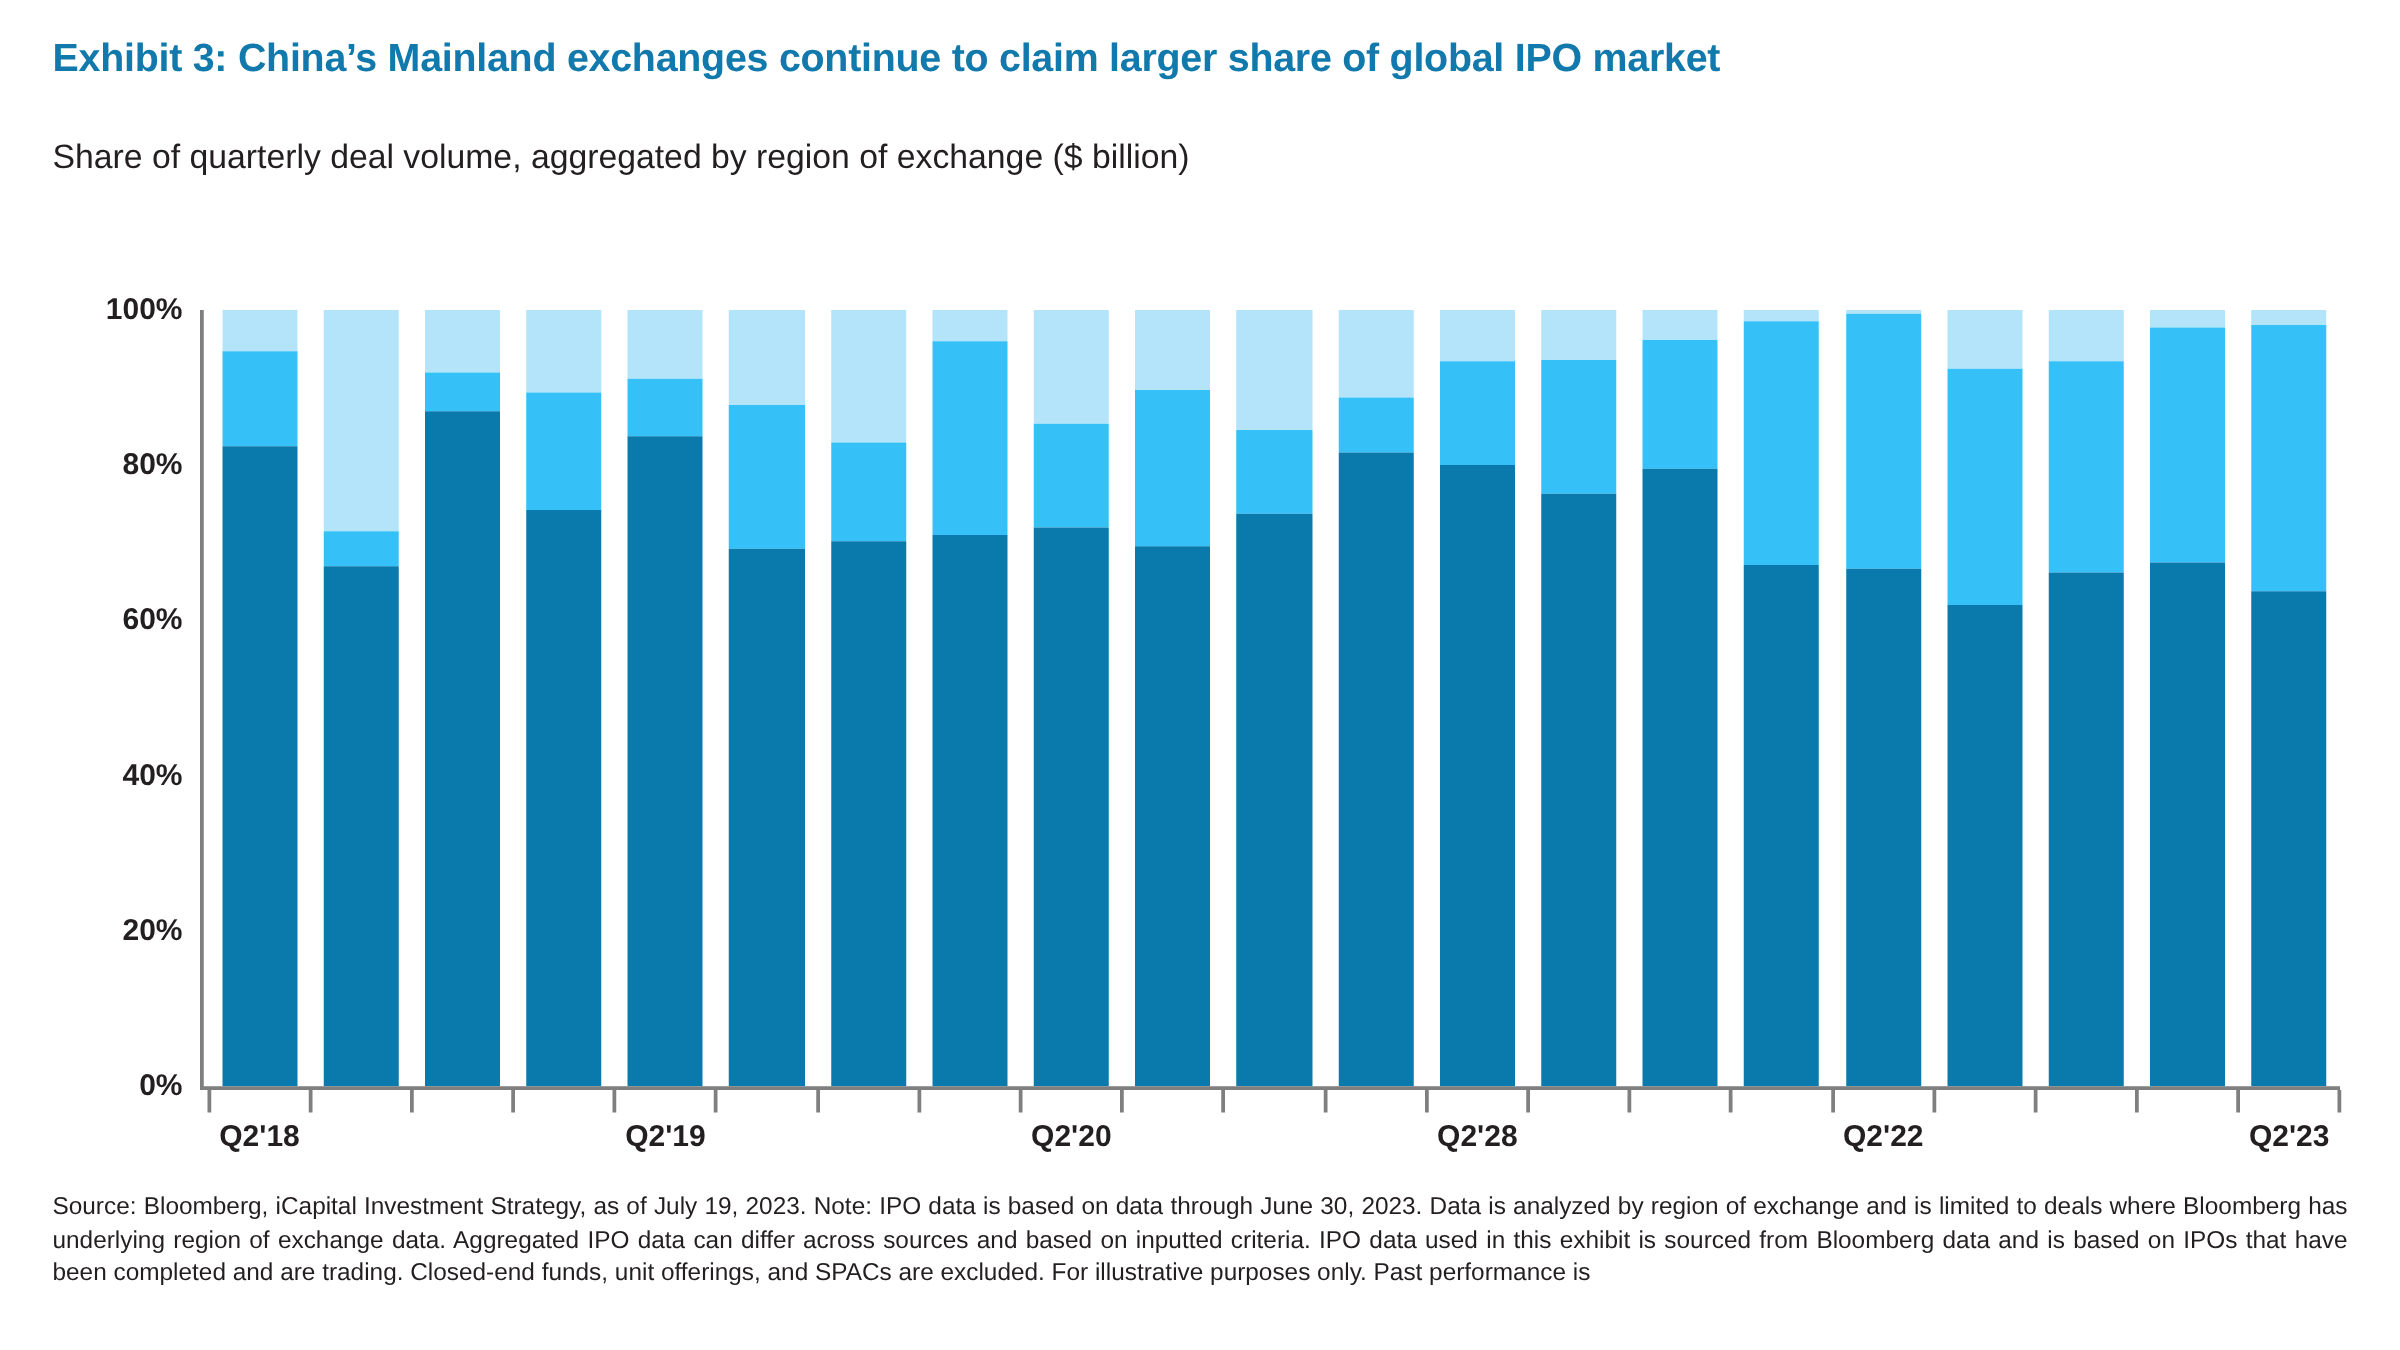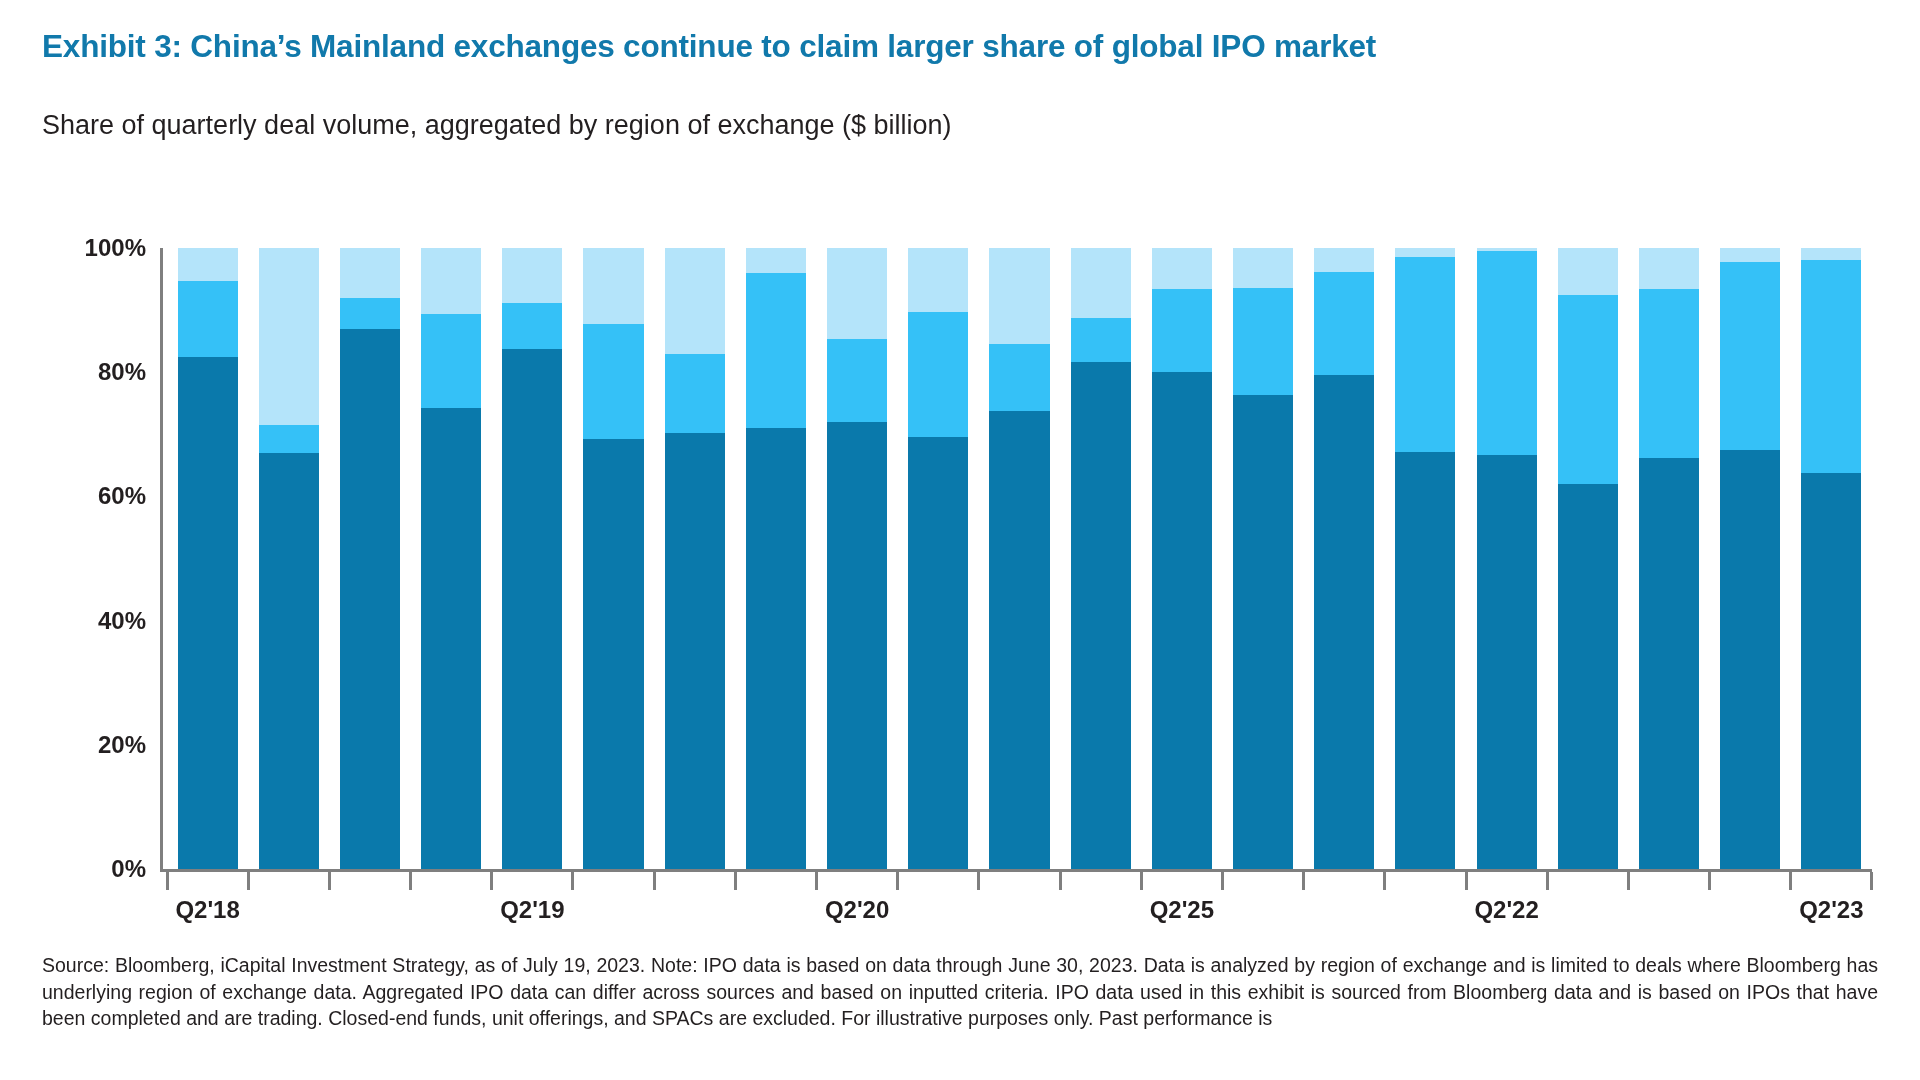--- a/index.html
+++ b/index.html
@@ -473,21 +473,21 @@
         <div class="cat-cell"></div>
         <div class="cat-cell"></div>
         <div class="cat-cell"></div>
         <div class="cat-cell">
           <span class="cat-text">Q2'20</span>
         </div>
         <div class="cat-cell"></div>
         <div class="cat-cell"></div>
         <div class="cat-cell"></div>
         <div class="cat-cell">
-          <span class="cat-text">Q2'25</span>
+          <span class="cat-text">Q2'28</span>
         </div>
         <div class="cat-cell"></div>
         <div class="cat-cell"></div>
         <div class="cat-cell"></div>
         <div class="cat-cell">
           <span class="cat-text">Q2'22</span>
         </div>
         <div class="cat-cell"></div>
         <div class="cat-cell"></div>
         <div class="cat-cell"></div>

